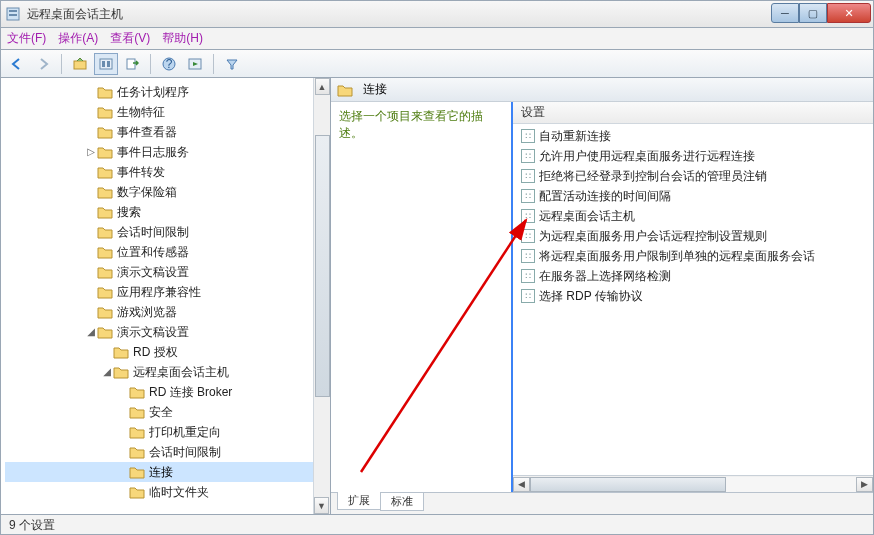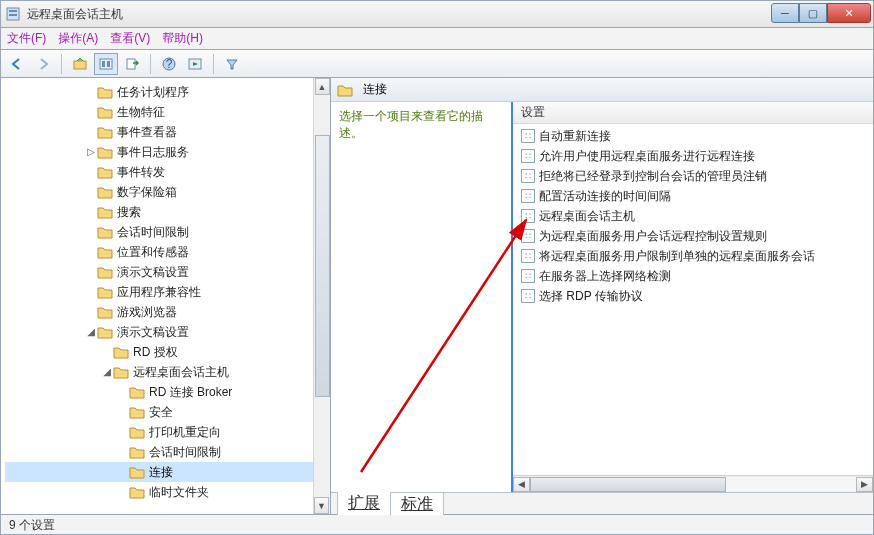--- a/index.html
+++ b/index.html
@@ -46,21 +46,21 @@
 .descpane { width:180px; padding:6px 8px; color:#4d7c0f; }
 .listpane { flex:1; border-left:2px solid #3b82f6; display:flex; flex-direction:column; }
 .listhead { height:22px; border-bottom:1px solid #d0d7de; background:linear-gradient(#fafafa,#ececec); display:flex; align-items:center; padding-left:8px; color:#333; }
 .listbody { flex:1; overflow:auto; position:relative; padding-top:2px; }
 .row { display:flex; align-items:center; height:20px; padding-left:8px; gap:4px; cursor:default; }
 .row .picon { width:14px; height:14px; border:1px solid #8aa; background:#fff; display:flex; align-items:center; justify-content:center; font-size:9px; color:#688; }
 .row .rlabel { color:#222; }
 
 
 .btabs { height:22px; border-top:1px solid #b8c2cd; display:flex; align-items:flex-start; padding-left:6px; background:#f3f3f3; }
-.btab { border:1px solid #b8c2cd; border-top:none; background:#fff; padding:1px 10px; font-size:16px; color:#333; margin-right:-1px;text-decoration:underline; }
+.btab { border:1px solid #b8c2cd; border-top:none; background:#fff; padding:1px 10px; font-size:11px; color:#333; margin-right:-1px; }
 .btab.active { background:#fff; position:relative; top:-1px; }
 
 
 .hscroll { height:17px; border-top:1px solid #c8d0d8; background:#f0f0f0; display:flex; align-items:center; }
 .hsbtn { width:17px; height:15px; border:1px solid #b0b8c0; background:linear-gradient(#fafafa,#e4e4e4); display:flex; align-items:center; justify-content:center; font-size:9px; color:#555; }
 .hstrack { flex:1; height:15px; background:#f6f6f6; position:relative; }
 .hsthumb { position:absolute; left:0; top:0; width:60%; height:100%; background:linear-gradient(#eaeef2,#cfd8e0); border:1px solid #aab4be; }
 
 
 .statusbar { position:absolute; left:0; right:0; bottom:0; height:20px; border:1px solid #9aa7b5; border-top:none; background:#f3f3f3; padding:2px 8px; color:#333; }

